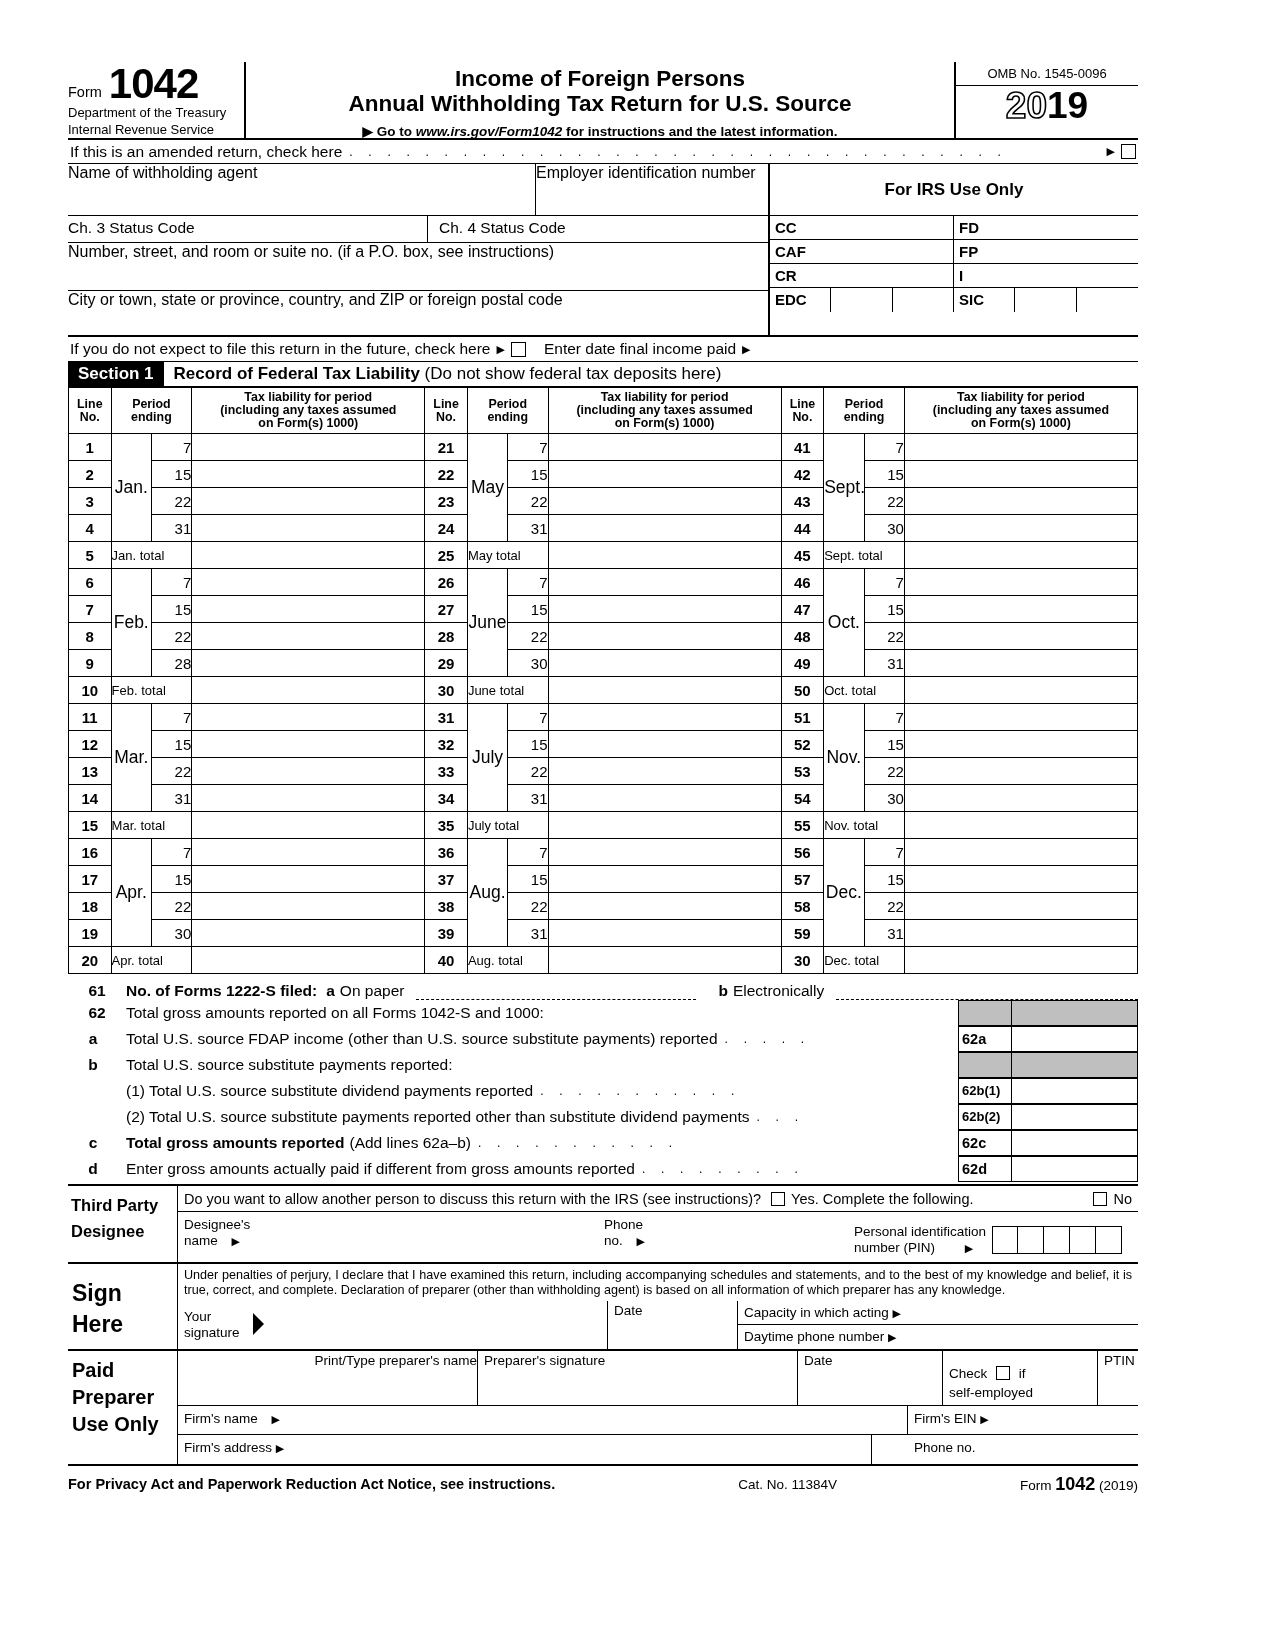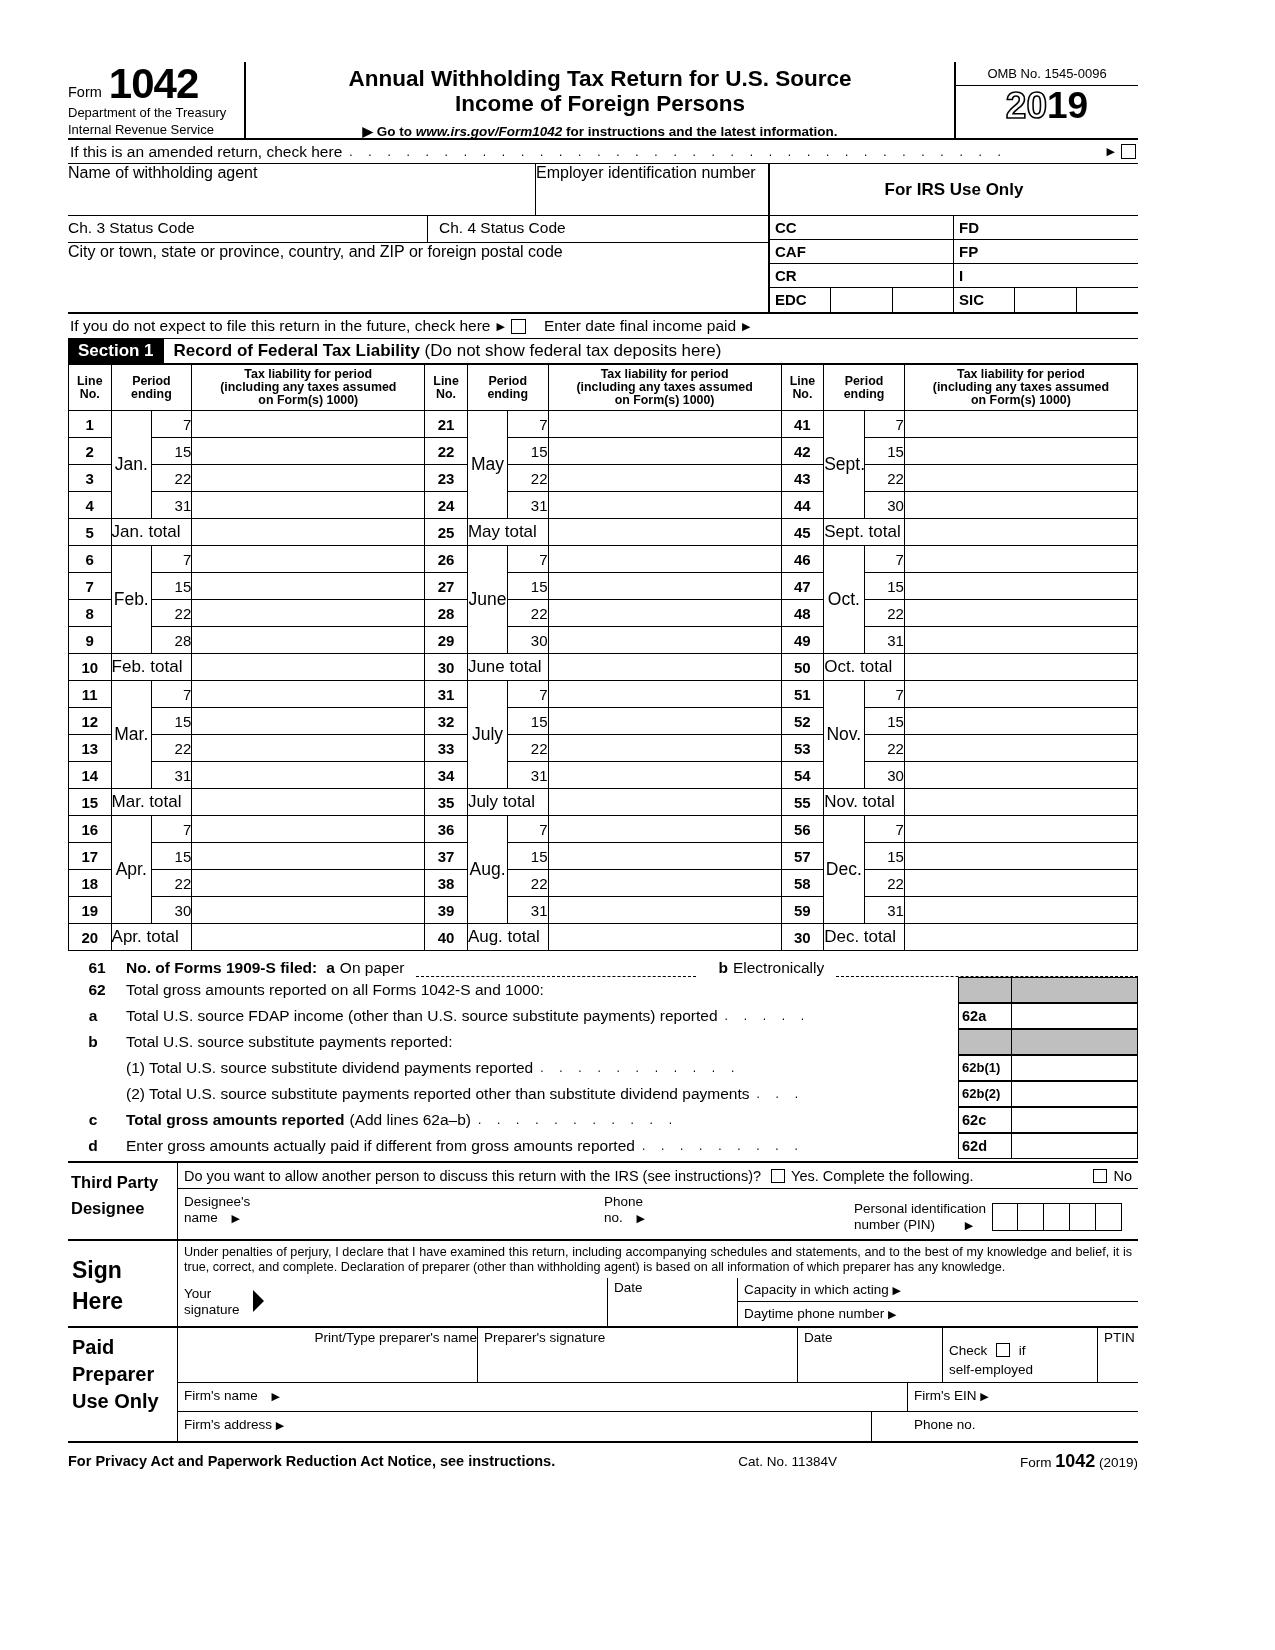--- a/index.html
+++ b/index.html
@@ -211,21 +211,21 @@
     height:27px;
   }
   td.mon{
     text-align:center;font-size:17.5px;
     border-top:0;border-bottom:0;
   }
   td.mon.top{border-top:1px solid #000;}
   td.day{text-align:right;padding-right:4px;font-size:15px;}
   td.amt{}
   td.total{
-    font-size:17px;padding-left:8px;
+    font-size:13px;padding-left:8px;
   }
   tr.thick td{border-bottom:1.8px solid #000;}
   td.gapcell{border-left:1.8px solid #000 !important;}
 
   
   .l61{
     display:flex;align-items:flex-end;
     font-size:15.5px;
     height:26px;
     padding-top:3px;
@@ -413,22 +413,22 @@
     <div class="hdr">
       <div class="hdr-left">
         <div class="ftop">
           <div class="flabel">Form</div>
           <div class="fnum">1042</div>
         </div>
         <div class="dept">Department of the Treasury</div>
         <div class="dept">Internal Revenue Service</div>
       </div>
       <div class="hdr-mid">
+        <div class="t1">Income of Foreign Persons</div>
         <div class="t1">Annual Withholding Tax Return for U.S. Source</div>
-        <div class="t1">Income of Foreign Persons</div>
         <div class="goto">
           <span>▶</span>
           <span>Go to</span>
           <span class="it">www.irs.gov/Form1042</span>
           <span>for instructions and the latest information.</span>
         </div>
       </div>
       <div class="hdr-right">
         <div class="omb">OMB No. 1545-0096</div>
         <div class="yr">
@@ -454,20 +454,23 @@
             <div class="lbl bold">Employer identification number</div>
           </div>
         </div>
         <div class="ent-status">
           <div class="c3">
             <div class="lbl">Ch. 3 Status Code</div>
           </div>
           <div class="c4">
             <div class="lbl">Ch. 4 Status Code</div>
           </div>
+        </div>
+        <div class="ent-addr">
+          <div class="lbl">Number, street, and room or suite no. (if a P.O. box, see instructions)</div>
         </div>
         <div class="ent-city">
           <div class="lbl">City or town, state or province, country, and ZIP or foreign postal code</div>
         </div>
       </div>
       <div class="ent-right">
         <div class="irs-title">For IRS Use Only</div>
 
         <div class="irs-row">
           <div class="cellL">
@@ -772,21 +775,21 @@
             <td class="amt"></td>
             <td class="ln gapcell">30</td>
             <td class="total" colspan="2">Dec. total</td>
             <td class="amt"></td>
           </tr>
         </tbody>
     </table>
 
     <div class="l61">
       <span class="lnum">61</span>
-      <span class="b">No. of Forms 1909-S filed:</span>
+      <span class="b">No. of Forms 1222-S filed:</span>
       <span class="b" style="margin-left:9px;">a</span>
       <span style="margin-left:5px;">On paper</span>
       <span class="dash" style="width:280px;margin-left:12px;"></span>
       <span class="b" style="margin-left:22px;">b</span>
       <span style="margin-left:5px;">Electronically</span>
       <span class="dash" style="flex:1 1 auto;margin-left:12px;"></span>
     </div>
 
     <div class="l62row">
       <span class="lnum">62</span>

